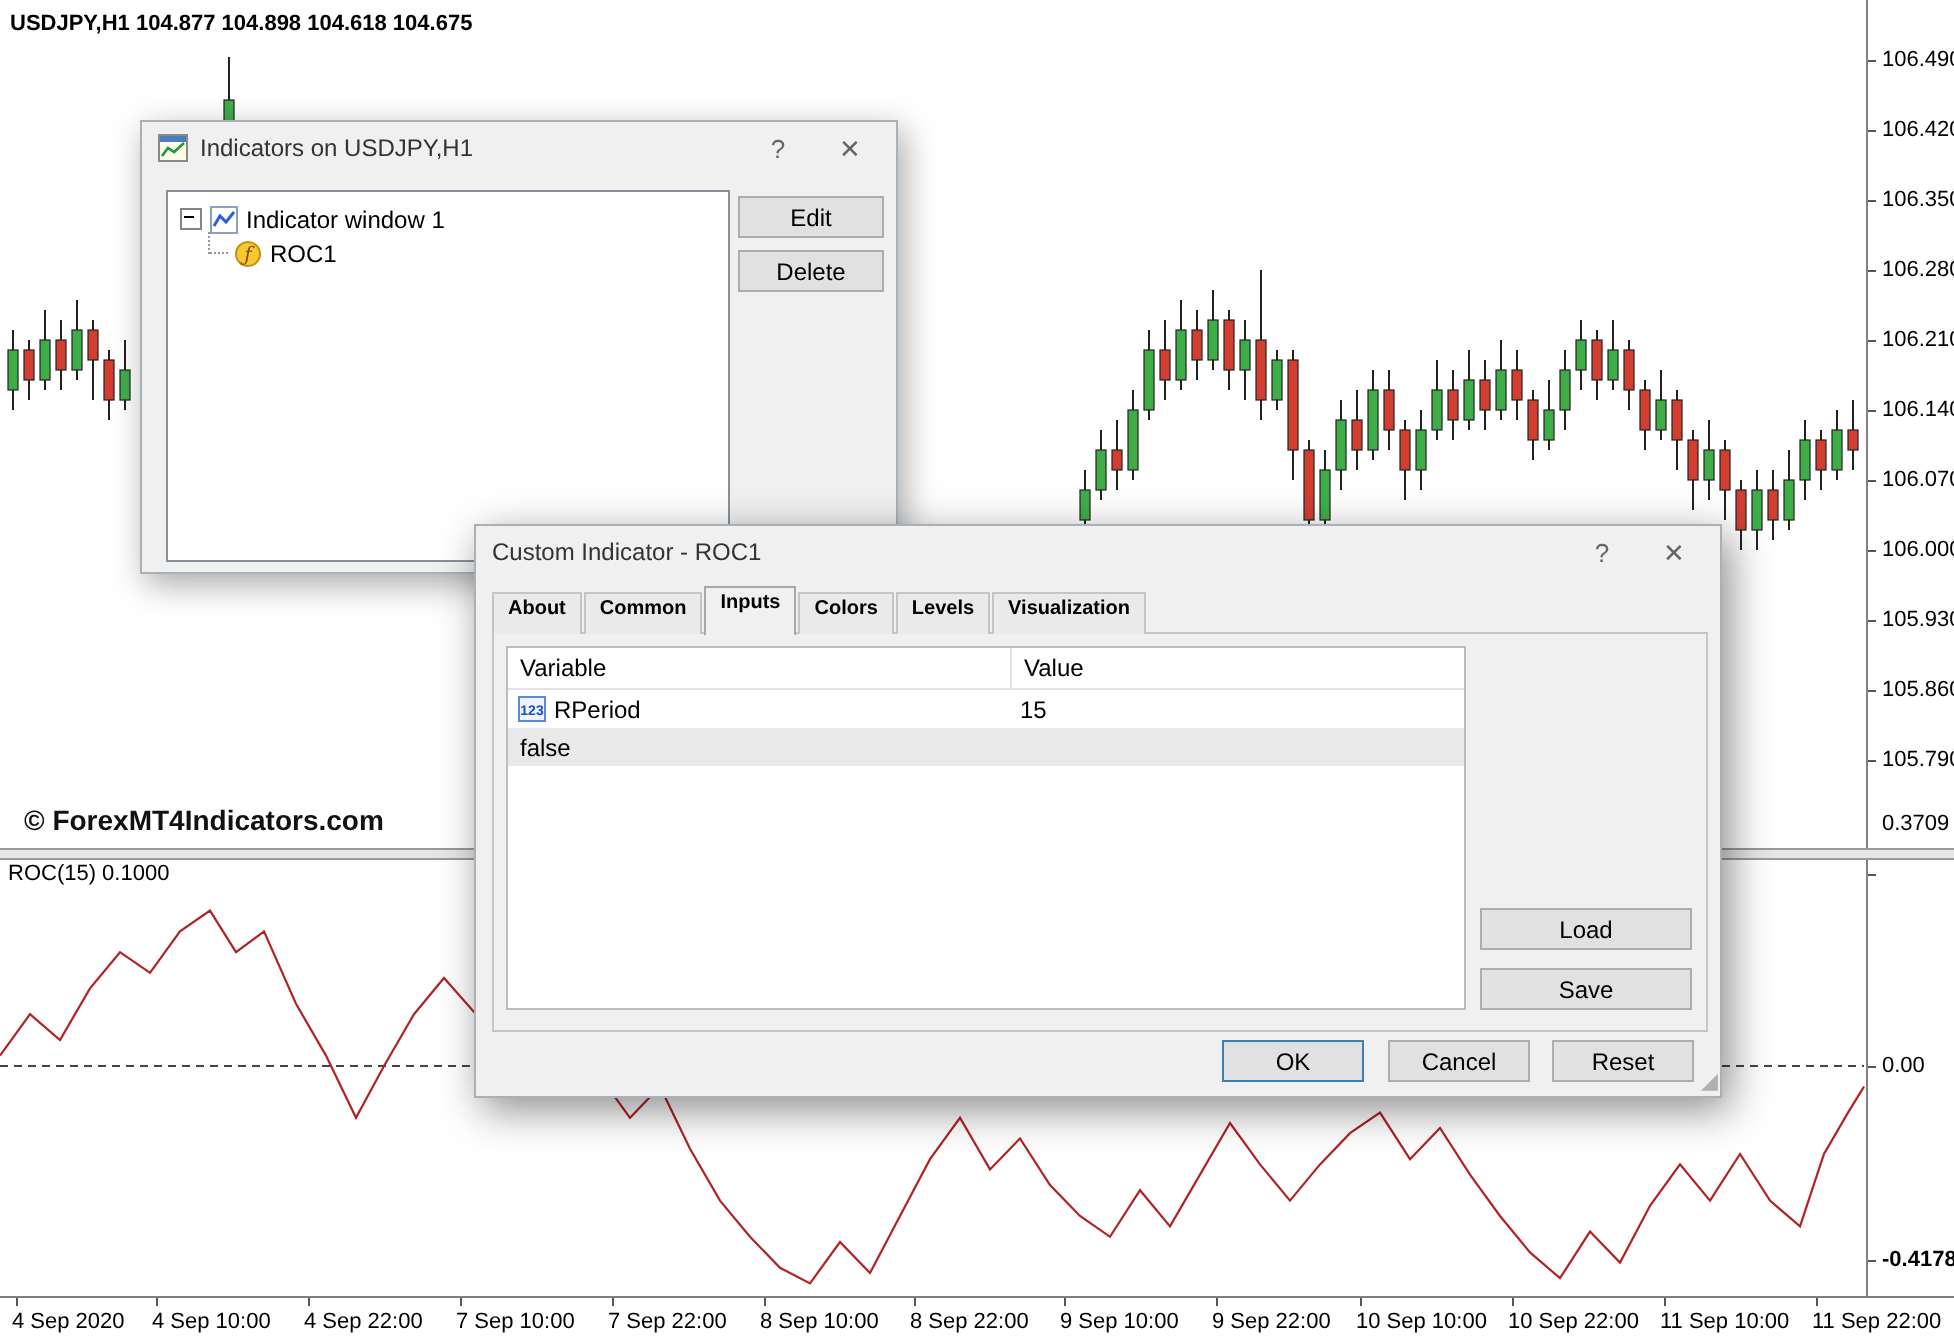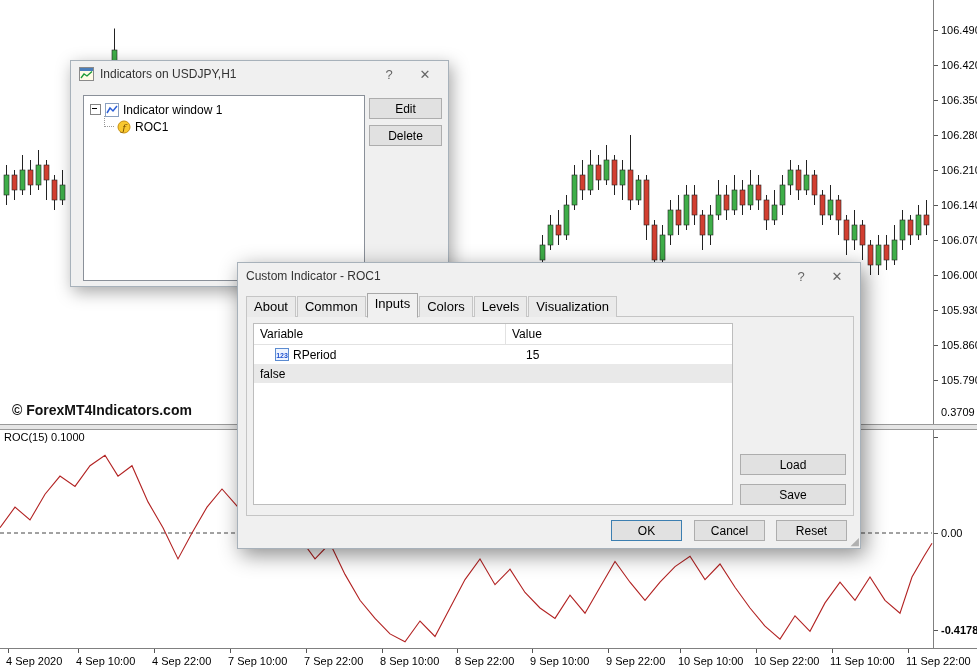--- a/index.html
+++ b/index.html
@@ -34,31 +34,31 @@
   .tree-row{display:flex;align-items:center;height:17px;font-size:12px;color:#000;cursor:default;}
   .tree-row.root{margin:5px 0 0 6px;}
   .tree-row.child{margin-left:16px;}
   .expander{width:9px;height:9px;border:1px solid #848484;background:#fff;position:relative;margin-right:4px;flex:0 0 auto;cursor:pointer;}
   .expander::after{content:"";position:absolute;left:1px;top:3px;width:5px;height:1px;background:#000;}
   .connector{width:9px;height:10px;border-left:1px dotted #999;border-bottom:1px dotted #999;margin:-6px 3px 4px 4px;flex:0 0 auto;}
   .tree-icon{margin-right:4px;display:flex;flex:0 0 auto;}
   .tree-label{white-space:nowrap;}
 
   .tabstrip{position:absolute;left:8px;top:34px;height:20px;display:flex;align-items:flex-end;z-index:2;}
-  .tab{height:18px;padding:2px 7px 0;font-size:13px;color:#000;background:#eaeaea;border:1px solid #c5c5c5;border-bottom:none;margin-right:1px;cursor:pointer;white-space:nowrap;}
+  .tab{height:18px;padding:2px 7px 0;font-size:10px;color:#000;background:#eaeaea;border:1px solid #c5c5c5;border-bottom:none;margin-right:1px;cursor:pointer;white-space:nowrap;font-weight:bold;}
   .tab.active{height:21px;margin-bottom:-1px;background:#f0f0f0;border-color:#a8a8a8;border-bottom:1px solid #f0f0f0;}
   .tabpage{position:absolute;left:8px;top:53px;width:606px;height:198px;border:1px solid #c5c5c5;background:#f0f0f0;z-index:1;}
 
   .param-table{position:absolute;left:15px;top:60px;width:478px;height:180px;background:#fff;border:1px solid #bdbdbd;z-index:2;font-size:12px;}
   .param-header{display:flex;height:20px;align-items:center;border-bottom:1px solid #e2e2e2;color:#000;}
   .param-header .col{padding-left:6px;}
   .col-var{width:245px;border-right:1px solid #e2e2e2;height:100%;display:flex;align-items:center;}
   .param-row{display:flex;height:19px;align-items:center;cursor:pointer;}
   .param-row.selected{background:#e9e9e9;}
-  .cell-var{width:245px;display:flex;align-items:center;padding-left:21px;}
+  .cell-var{width:245px;display:flex;align-items:center;padding-left:5px;}
   .p-icon{display:flex;margin-right:4px;}
   .cell-val{padding-left:6px;}
 
   .grip{position:absolute;right:1px;bottom:0;width:13px;height:13px;color:#b0b0b0;font-size:11px;line-height:13px;text-align:right;cursor:nwse-resize;}
 </style>
 </head>
 <body>
 
 <div class="screen">
 
@@ -176,20 +176,21 @@
       <line x1="910.5" y1="215.0" x2="910.5" y2="245.0" stroke="#222222" stroke-width="1"></line>
       <rect x="908" y="220.0" width="5" height="15.0" fill="#d23f31" stroke="#222" stroke-width="0.6"></rect>
       <line x1="918.5" y1="205.0" x2="918.5" y2="240.0" stroke="#222222" stroke-width="1"></line>
       <rect x="916" y="215.0" width="5" height="20.0" fill="#3fae49" stroke="#222" stroke-width="0.6"></rect>
       <line x1="926.5" y1="200.0" x2="926.5" y2="235.0" stroke="#222222" stroke-width="1"></line>
       <rect x="924" y="215.0" width="5" height="10.0" fill="#d23f31" stroke="#222" stroke-width="0.6"></rect>
       <line x1="0" y1="533.0" x2="932" y2="533.0" stroke="#444" stroke-width="1" stroke-dasharray="4 3"></line>
       <polyline points="0,527.8 15,507.1 30,520.0 45,494.2 60,476.1 75,486.4 90,465.7 105,455.3 118,476.1 132,465.7 148,501.9 163,527.8 178,558.9 192,533.0 207,507.1 222,489.0 238,507.1 254,491.6 270,527.8 286,512.3 300,538.2 315,558.9 330,543.3 345,574.4 360,600.3 375,618.4 390,633.9 405,641.7 420,621.0 435,636.5 450,608.0 465,579.6 480,558.9 495,584.7 510,569.2 525,592.5 540,608.0 555,618.4 570,595.1 585,613.2 600,587.3 615,561.5 630,582.2 645,600.3 660,582.2 675,566.6 690,556.3 705,579.6 720,564.0 735,587.3 750,608.0 765,626.2 780,639.1 795,615.8 810,631.3 825,602.9 840,582.2 855,600.3 870,577.0 885,600.3 900,613.2 912,577.0 924,556.3 932,543.3" fill="none" stroke="#b22222" stroke-width="1.1"></polyline>
     </svg>
 
+  <div class="ohlc">USDJPY,H1 104.877 104.898 104.618 104.675</div>
   <div class="watermark">© ForexMT4Indicators.com</div>
   <div class="roc-label">ROC(15) 0.1000</div>
   <div class="win-separator"></div>
 
   <div class="price-axis" id="price-axis">
       <div class="pa-label" style="top: 24px;">106.490</div>
       <div class="pa-tick" style="top: 30px;"></div>
       <div class="pa-label" style="top: 59px;">106.420</div>
       <div class="pa-tick" style="top: 65px;"></div>
       <div class="pa-label" style="top: 94px;">106.350</div>

